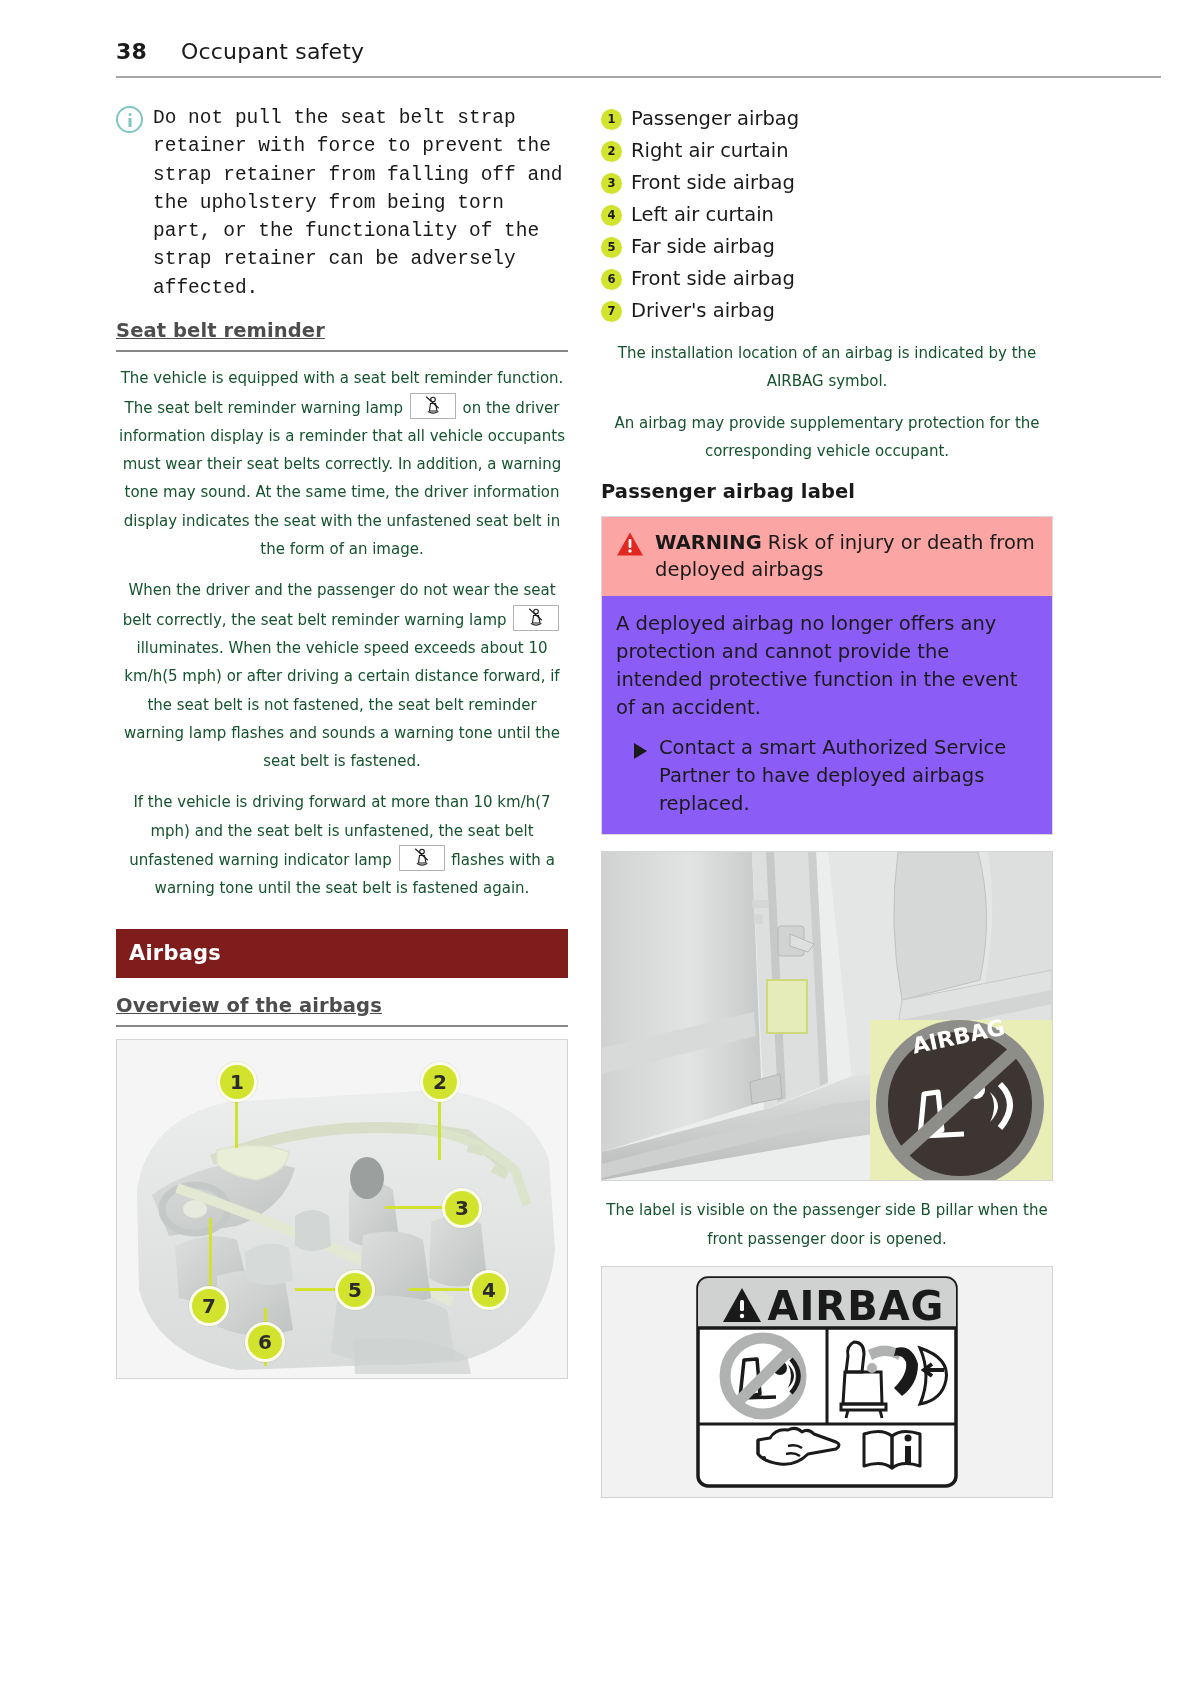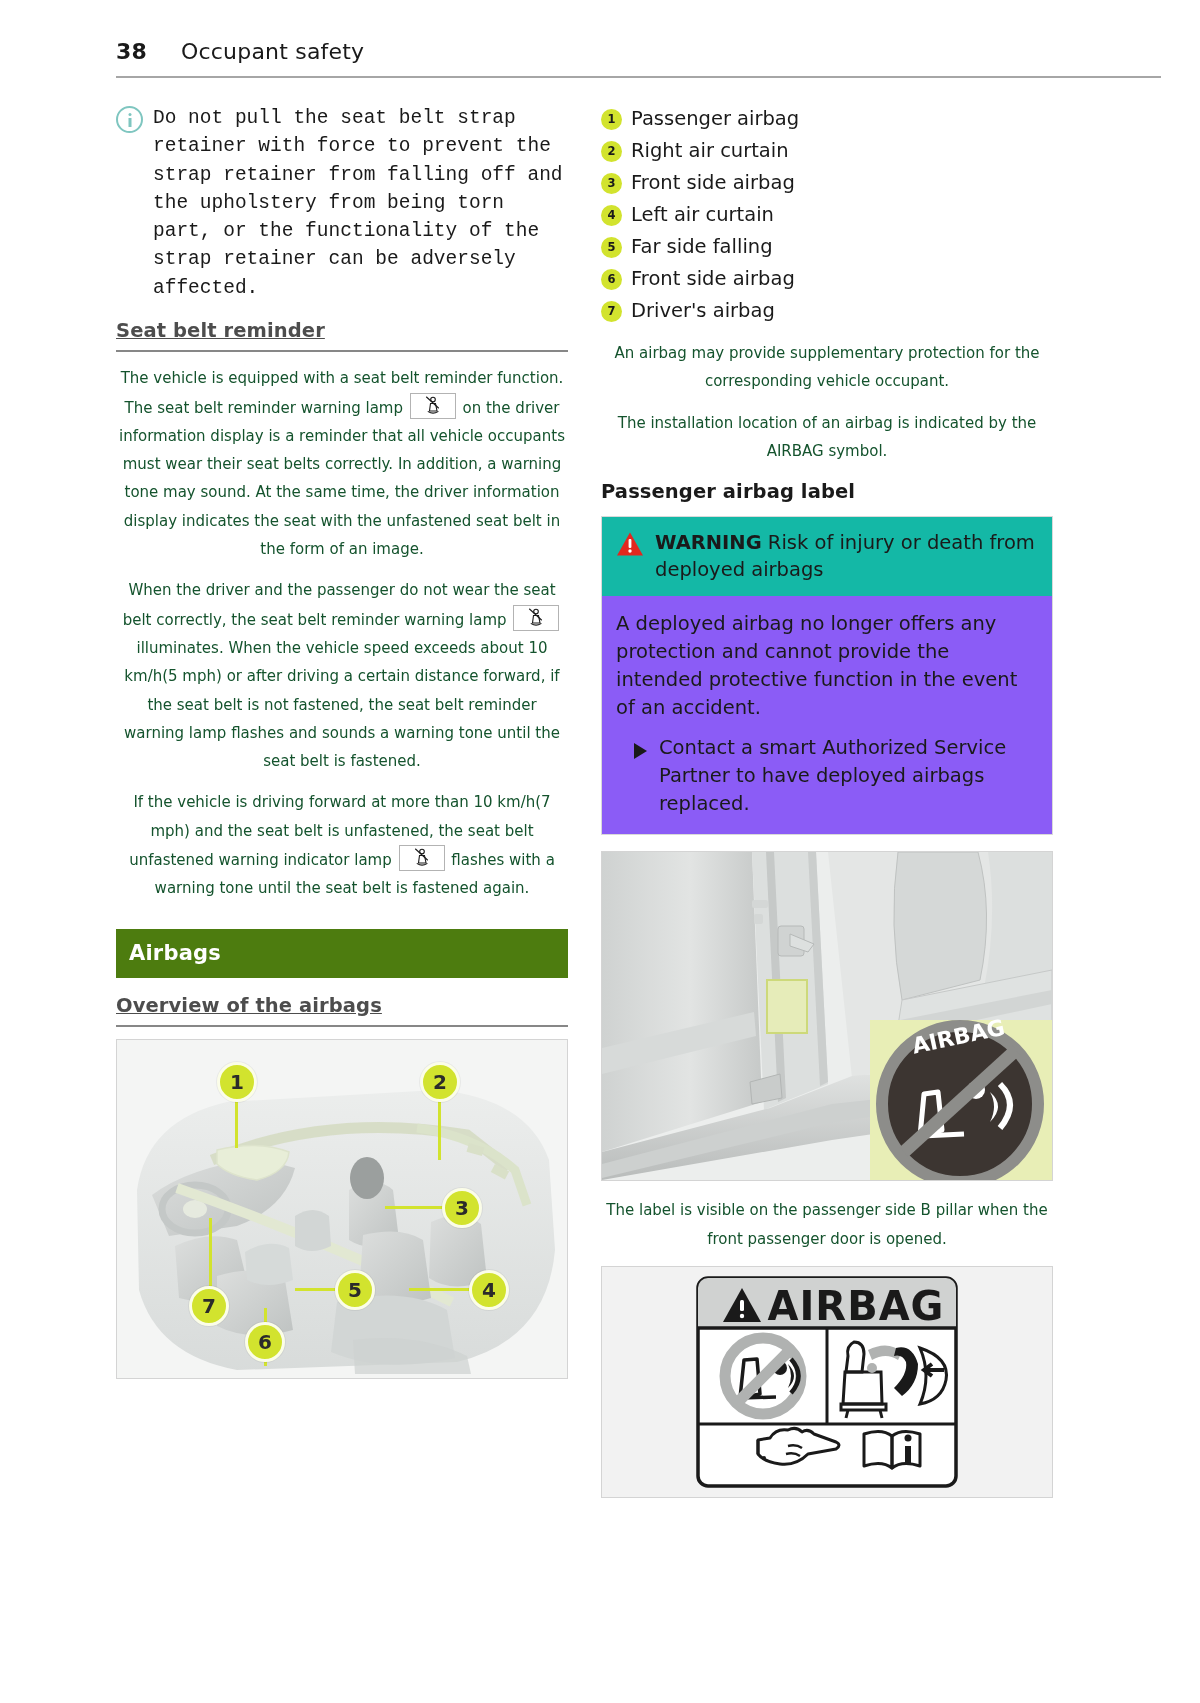--- a/index.html
+++ b/index.html
@@ -121,21 +121,21 @@
   .subhead-plain {
     font-size: 19.5px;
     font-weight: bold;
     color: #1a1a1a;
     margin-bottom: 10px;
     letter-spacing: .1px;
   }
 
   
   .section-banner {
-    background: #4d7c0f;
+    background: #7f1d1d;
     color: #ffffff;
     font-size: 21px;
     font-weight: bold;
     padding: 9px 13px 10px 13px;
     margin-top: 26px;
     margin-bottom: 14px;
     letter-spacing: .2px;
   }
 
   
@@ -174,21 +174,21 @@
     font-family: "DejaVu Sans", sans-serif;
   }
   .num-label { font-size: 19.5px; line-height: 29px; color: #1a1a1a; }
 
   
   .warn-box {
     border: 1px solid #d9d9d9;
     margin-bottom: 16px;
   }
   .warn-head {
-    background: #14b8a6;
+    background: #fca5a5;
     display: flex;
     gap: 11px;
     padding: 12px 14px 13px 14px;
   }
   .warn-tri {
     flex: 0 0 auto;
     width: 28px; height: 26px;
     margin-top: 2px;
   }
   .warn-head-text {
@@ -392,34 +392,34 @@
       <li class="num-item">
         <span class="num-badge">3</span>
         <span class="num-label">Front side airbag</span>
       </li>
       <li class="num-item">
         <span class="num-badge">4</span>
         <span class="num-label">Left air curtain</span>
       </li>
       <li class="num-item">
         <span class="num-badge">5</span>
-        <span class="num-label">Far side falling</span>
+        <span class="num-label">Far side airbag</span>
       </li>
       <li class="num-item">
         <span class="num-badge">6</span>
         <span class="num-label">Front side airbag</span>
       </li>
       <li class="num-item">
         <span class="num-badge">7</span>
         <span class="num-label">Driver's airbag</span>
       </li>
     </ul>
 
+    <p class="body-p">The installation location of an airbag is indicated by the AIRBAG symbol.</p>
     <p class="body-p">An airbag may provide supplementary protection for the corresponding vehicle occupant.</p>
-    <p class="body-p">The installation location of an airbag is indicated by the AIRBAG symbol.</p>
 
     <div class="subhead-plain">Passenger airbag label</div>
 
     <div class="warn-box">
       <div class="warn-head">
         <svg class="warn-tri" viewBox="0 0 28 26">
           <path d="M14 1.5 L27 24.5 L1 24.5 Z" fill="#e3261f"></path>
           <rect x="12.6" y="8" width="2.8" height="9" fill="#fff" rx="1"></rect>
           <circle cx="14" cy="20" r="1.7" fill="#fff"></circle>
         </svg>

